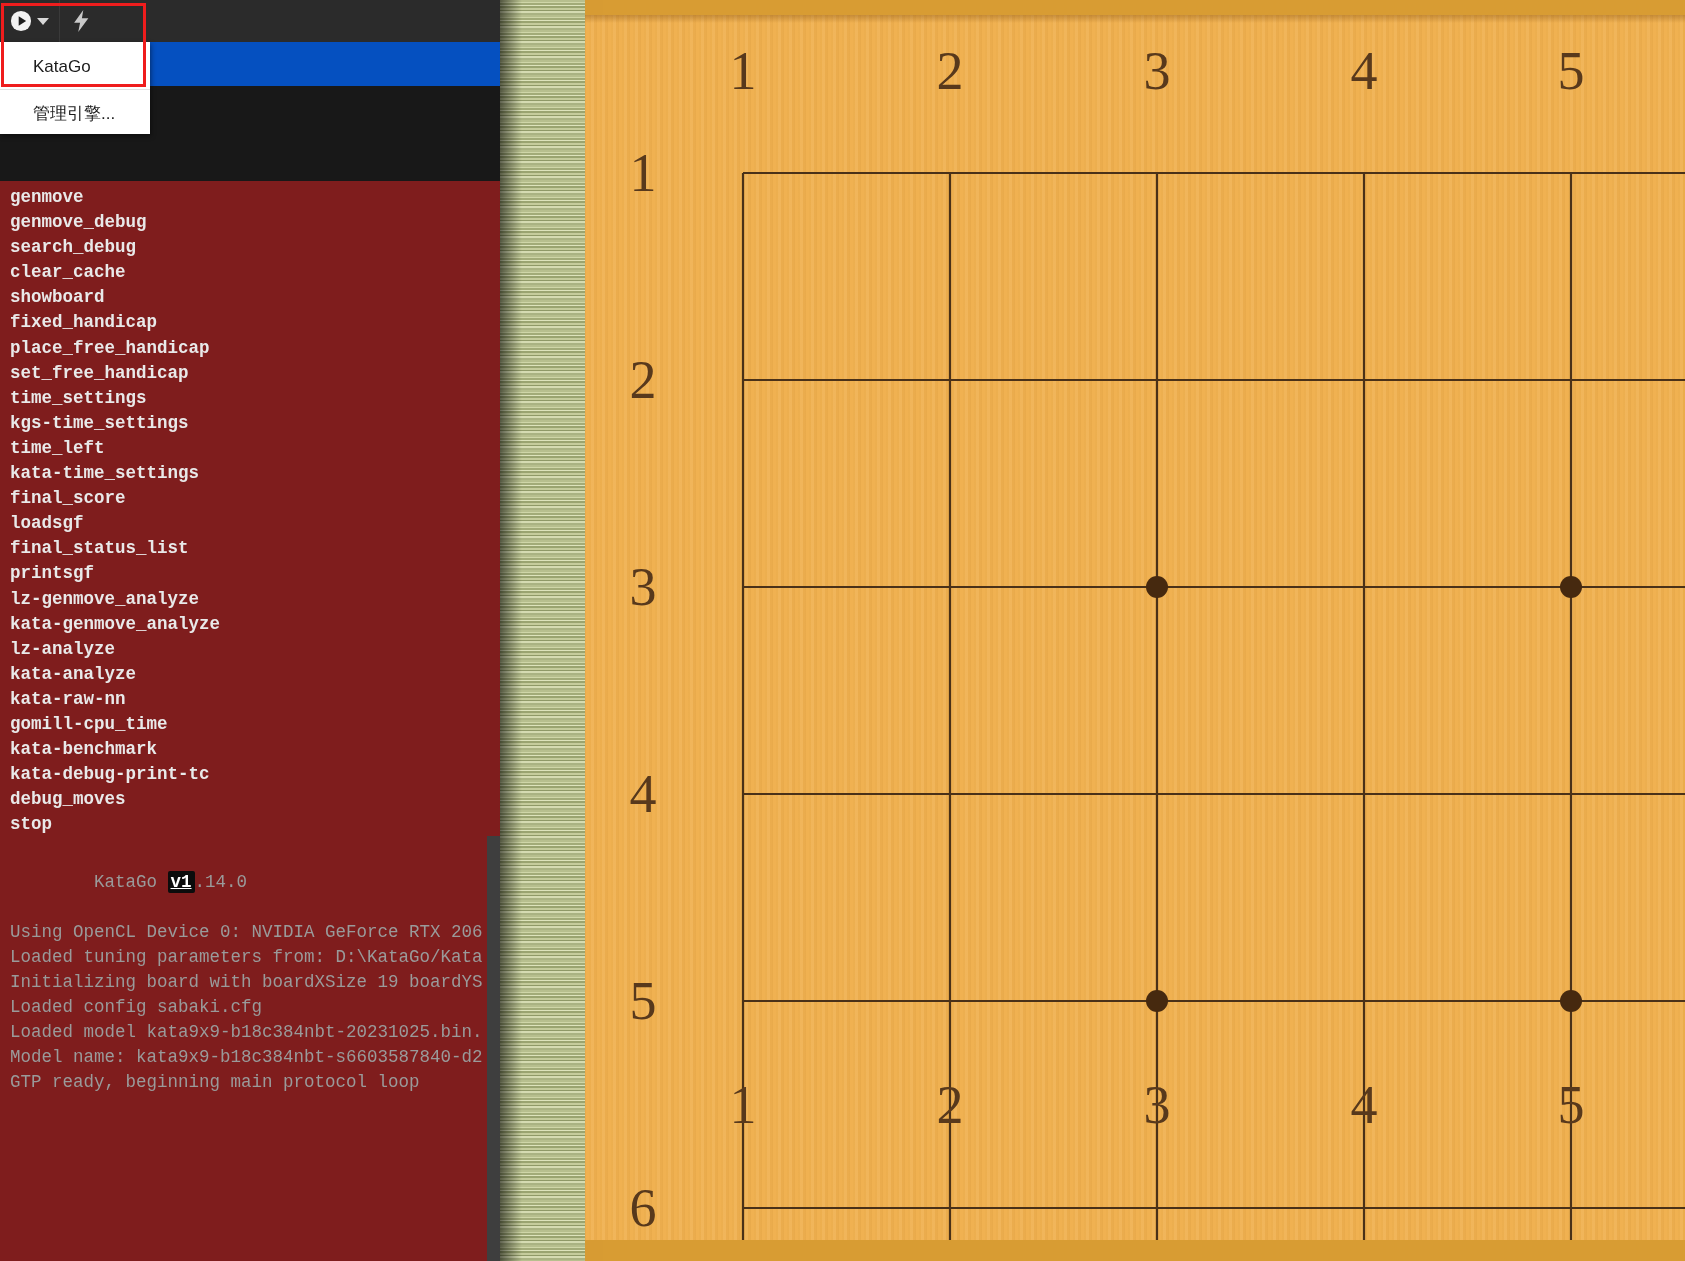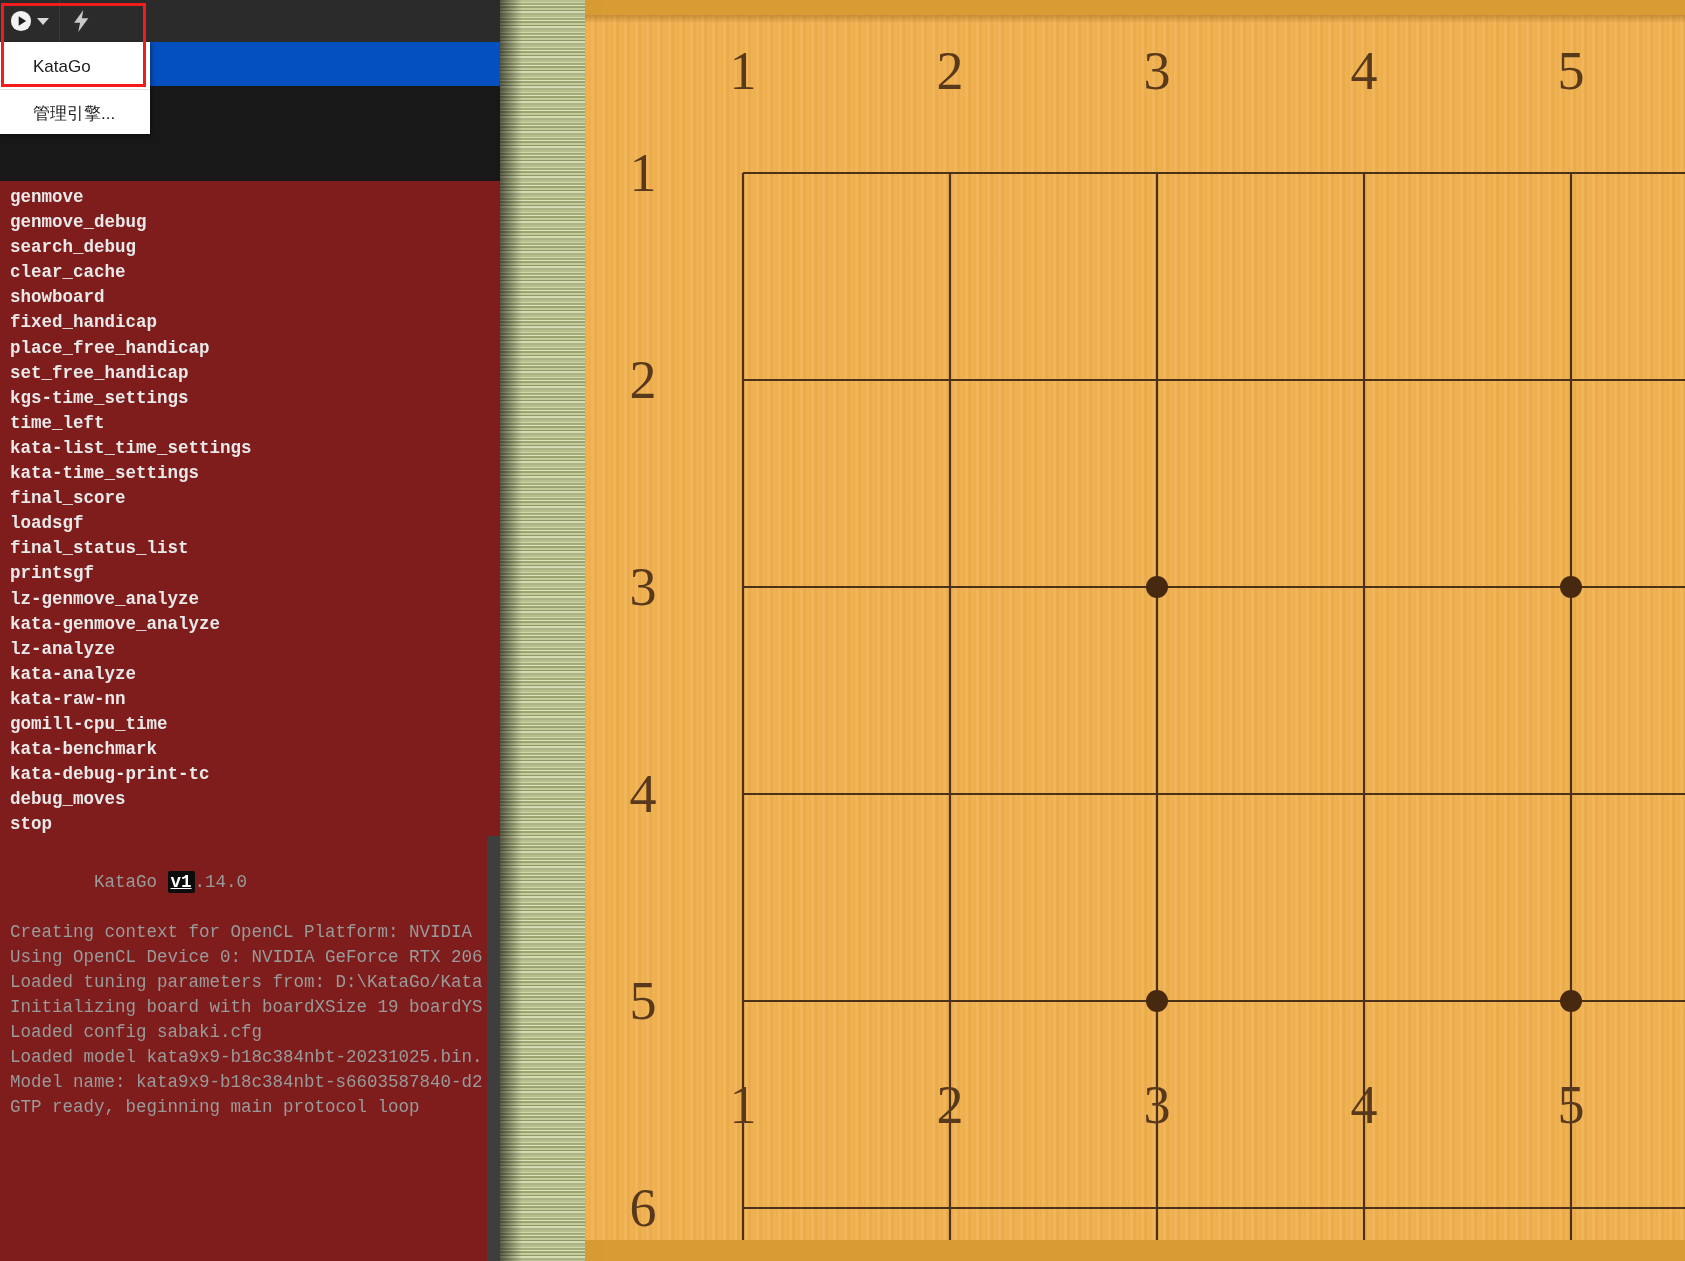--- a/index.html
+++ b/index.html
@@ -209,23 +209,23 @@
     <div id="log-area">
       <div id="cmd-list">
           <div class="cmd-line">genmove</div>
           <div class="cmd-line">genmove_debug</div>
           <div class="cmd-line">search_debug</div>
           <div class="cmd-line">clear_cache</div>
           <div class="cmd-line">showboard</div>
           <div class="cmd-line">fixed_handicap</div>
           <div class="cmd-line">place_free_handicap</div>
           <div class="cmd-line">set_free_handicap</div>
+          <div class="cmd-line">time_settings</div>
           <div class="cmd-line">kgs-time_settings</div>
           <div class="cmd-line">time_left</div>
-          <div class="cmd-line">kata-list_time_settings</div>
           <div class="cmd-line">kata-time_settings</div>
           <div class="cmd-line">final_score</div>
           <div class="cmd-line">loadsgf</div>
           <div class="cmd-line">final_status_list</div>
           <div class="cmd-line">printsgf</div>
           <div class="cmd-line">lz-genmove_analyze</div>
           <div class="cmd-line">kata-genmove_analyze</div>
           <div class="cmd-line">lz-analyze</div>
           <div class="cmd-line">kata-analyze</div>
           <div class="cmd-line">kata-raw-nn</div>
@@ -233,21 +233,20 @@
           <div class="cmd-line">kata-benchmark</div>
           <div class="cmd-line">kata-debug-print-tc</div>
           <div class="cmd-line">debug_moves</div>
           <div class="cmd-line">stop</div>
         </div>
       <div class="log-spacer"></div>
       <div class="log-line">
         <span>KataGo </span><span class="inv">v1</span><span>.14.0</span>
       </div>
       <div id="log-list">
-          <div class="log-line">Creating context for OpenCL Platform: NVIDIA</div>
           <div class="log-line">Using OpenCL Device 0: NVIDIA GeForce RTX 206</div>
           <div class="log-line">Loaded tuning parameters from: D:\KataGo/Kata</div>
           <div class="log-line">Initializing board with boardXSize 19 boardYS</div>
           <div class="log-line">Loaded config sabaki.cfg</div>
           <div class="log-line">Loaded model kata9x9-b18c384nbt-20231025.bin.</div>
           <div class="log-line">Model name: kata9x9-b18c384nbt-s6603587840-d2</div>
           <div class="log-line">GTP ready, beginning main protocol loop</div>
         </div>
     </div>
 

